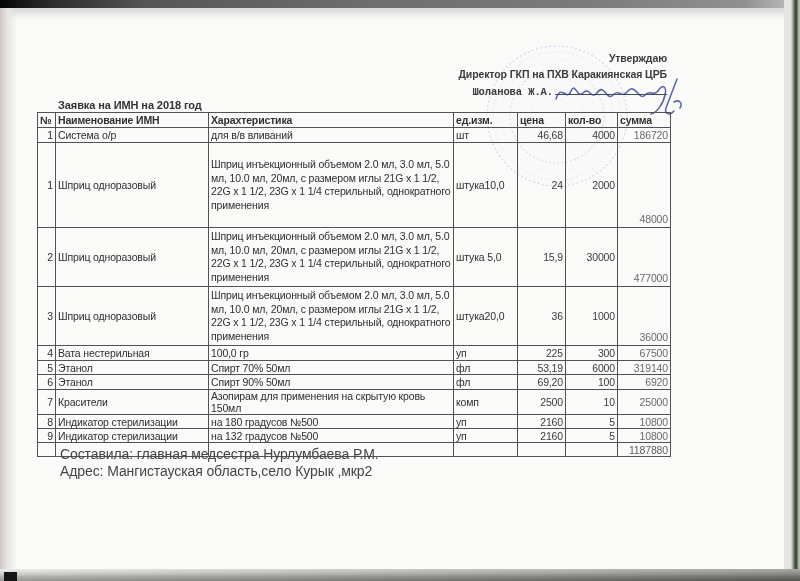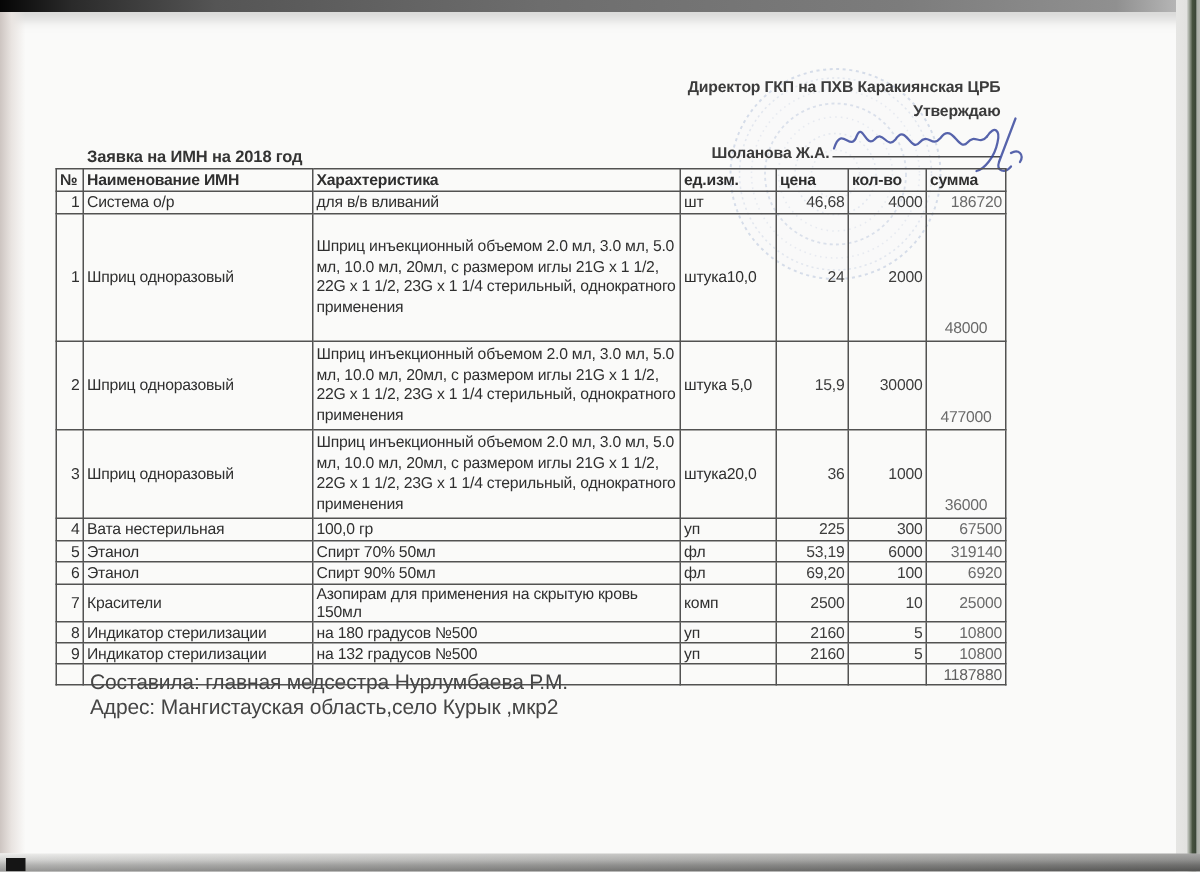--- a/index.html
+++ b/index.html
@@ -17,21 +17,21 @@
     background:linear-gradient(to bottom,#e8e8e6 0%,#c6c6c4 35%,#999997 65%,#727270 100%);}
   .edge-bottom .darken{position:absolute;inset:0;
     background:linear-gradient(to right,rgba(255,255,255,.25),rgba(0,0,0,.28));}
   .corner-chip{position:absolute;left:4px;bottom:0;width:13px;height:9px;background:#151515;}
   
   .stamp{position:absolute;left:482px;top:41px;width:150px;height:150px;opacity:.55;}
   .signature{position:absolute;left:546px;top:72px;width:152px;height:48px;}
   
   .approval{position:absolute;top:50px;right:133px;text-align:right;
     font-size:10.5px;font-weight:bold;color:#3b3b3b;line-height:16px;letter-spacing:-.1px;}
-  .approval-line3{margin-top:11px;}
+  .approval-line3{margin-top:1px;font-family:Liberation Mono, monospace;}
   .sig-underline{display:inline-block;width:112px;height:11px;
     border-bottom:1px solid #4a4a4a;margin-left:2px;}
   
   .doc-title{position:absolute;top:99px;left:58px;font-size:11px;font-weight:bold;
     color:#333;letter-spacing:-.1px;}
   
   table.req{position:absolute;top:112px;left:37px;width:633px;table-layout:fixed;
     border-collapse:collapse;font-size:10.5px;color:#2f2f2f;letter-spacing:-.15px;}
   table.req th,table.req td{border:1px solid #525252;padding:0 2px;overflow:hidden;
     vertical-align:middle;font-weight:normal;}
@@ -42,21 +42,21 @@
   tbody tr:nth-child(1){height:15px;}
   tbody tr:nth-child(2){height:85px;}
   tbody tr:nth-child(3){height:59px;}
   tbody tr:nth-child(4){height:57px;}
   tbody tr:nth-child(5){height:15px;}
   tbody tr:nth-child(7){height:15px;}
   td.c0{text-align:right;}
   td.c4,td.c5,td.c6{text-align:right;color:#3c3c3c;}
   td.c6{color:#6a6a6a;margin-top:20px;}
   tr.tall td.c2{line-height:13.5px;padding:2px;}
-  tr.tall td.c6{vertical-align:bottom;padding-bottom:2px;text-align:center;}
+  tr.tall td.c6{vertical-align:bottom;padding-bottom:2px;}
   tr.total-row td.c6{color:#5f5f5f;}
   
   .footer{position:absolute;left:60px;top:446px;font-size:14px;color:#454545;
     line-height:16.5px;letter-spacing:-.1px;}
 </style>
 </head>
 <body>
 
 <div class="stage">
 
@@ -64,22 +64,22 @@
     <circle cx="75" cy="75" r="70" fill="rgba(130,155,200,0.05)" stroke="#8aa0c8" stroke-width="1.3" stroke-dasharray="2 2.4" opacity="0.6"></circle>
     <circle cx="75" cy="75" r="64" fill="none" stroke="#8aa0c8" stroke-width="1" stroke-dasharray="1.4 2.2" opacity="0.38"></circle>
     <circle cx="75" cy="75" r="56" fill="none" stroke="#8aa0c8" stroke-width="1" stroke-dasharray="1 2.6" opacity="0.3"></circle>
     <circle cx="75" cy="75" r="47" fill="none" stroke="#8aa0c8" stroke-width="1.2" stroke-dasharray="2 2.2" opacity="0.5"></circle>
     <circle cx="75" cy="75" r="38" fill="none" stroke="#8aa0c8" stroke-width="1" stroke-dasharray="1 2.8" opacity="0.3"></circle>
     <circle cx="75" cy="75" r="27" fill="none" stroke="#8aa0c8" stroke-width="1" stroke-dasharray="1.2 2.4" opacity="0.35"></circle>
     <circle cx="75" cy="75" r="16" fill="none" stroke="#8aa0c8" stroke-width="1" stroke-dasharray="1 2.4" opacity="0.3"></circle>
   </svg>
 
   <div class="approval">
+    <div>Утверждаю</div>
     <div>Директор ГКП на ПХВ Каракиянская ЦРБ</div>
-    <div>Утверждаю</div>
     <div class="approval-line3"><span>Шоланова Ж.А.</span><span class="sig-underline"></span></div>
   </div>
 
   <svg class="signature" viewBox="0 0 152 48">
     <g fill="none" stroke="#33439b" stroke-width="1.5" stroke-linecap="round" opacity="0.82">
       <path d="M10,27 C15,11 21,30 25,19 C29,9 31,27 37,21 C43,14 45,28 51,21 C58,10 61,30 67,23 C73,16 75,27 81,20 C89,9 93,30 99,23 C104,17 107,25 112,19"></path>
       <path d="M112,19 C117,11 121,15 119,23 C117,33 110,41 105,42"></path>
       <path d="M131,7 L120,36 C118,42 124,44 128,39"></path>
       <path d="M128,30 C133,27 137,31 134,36"></path>
     </g>

